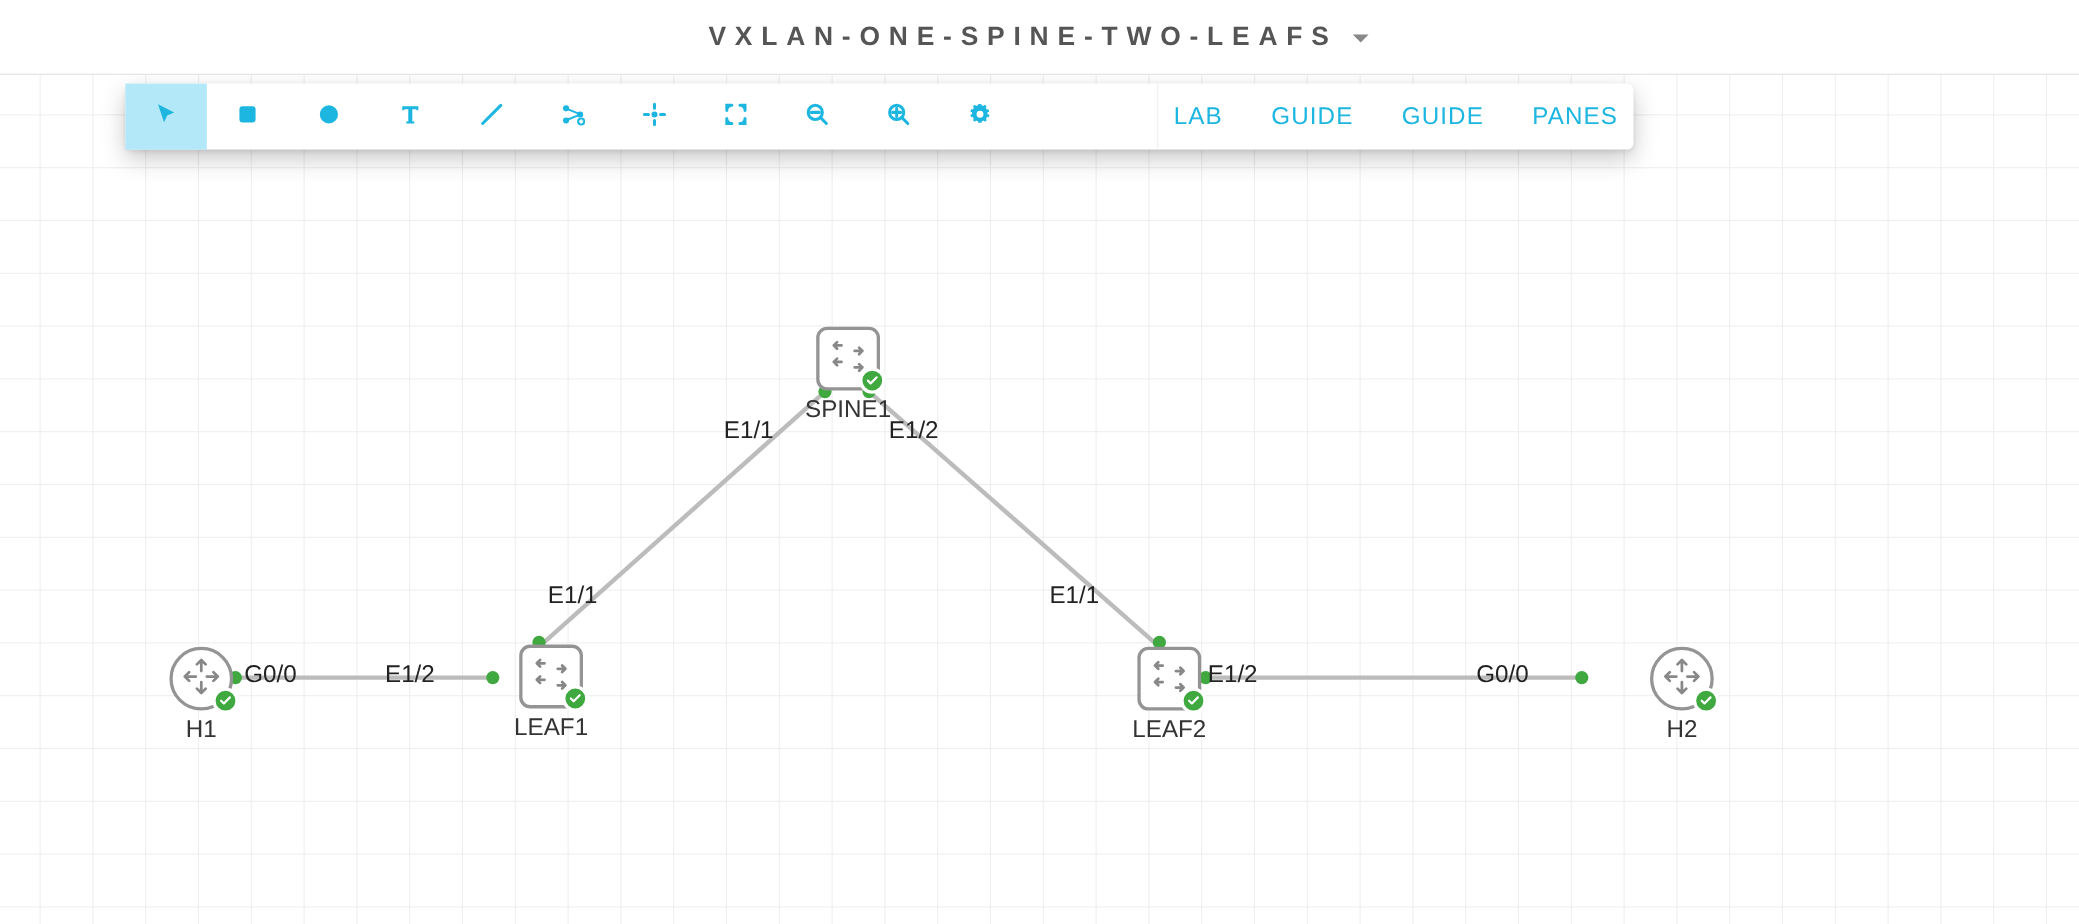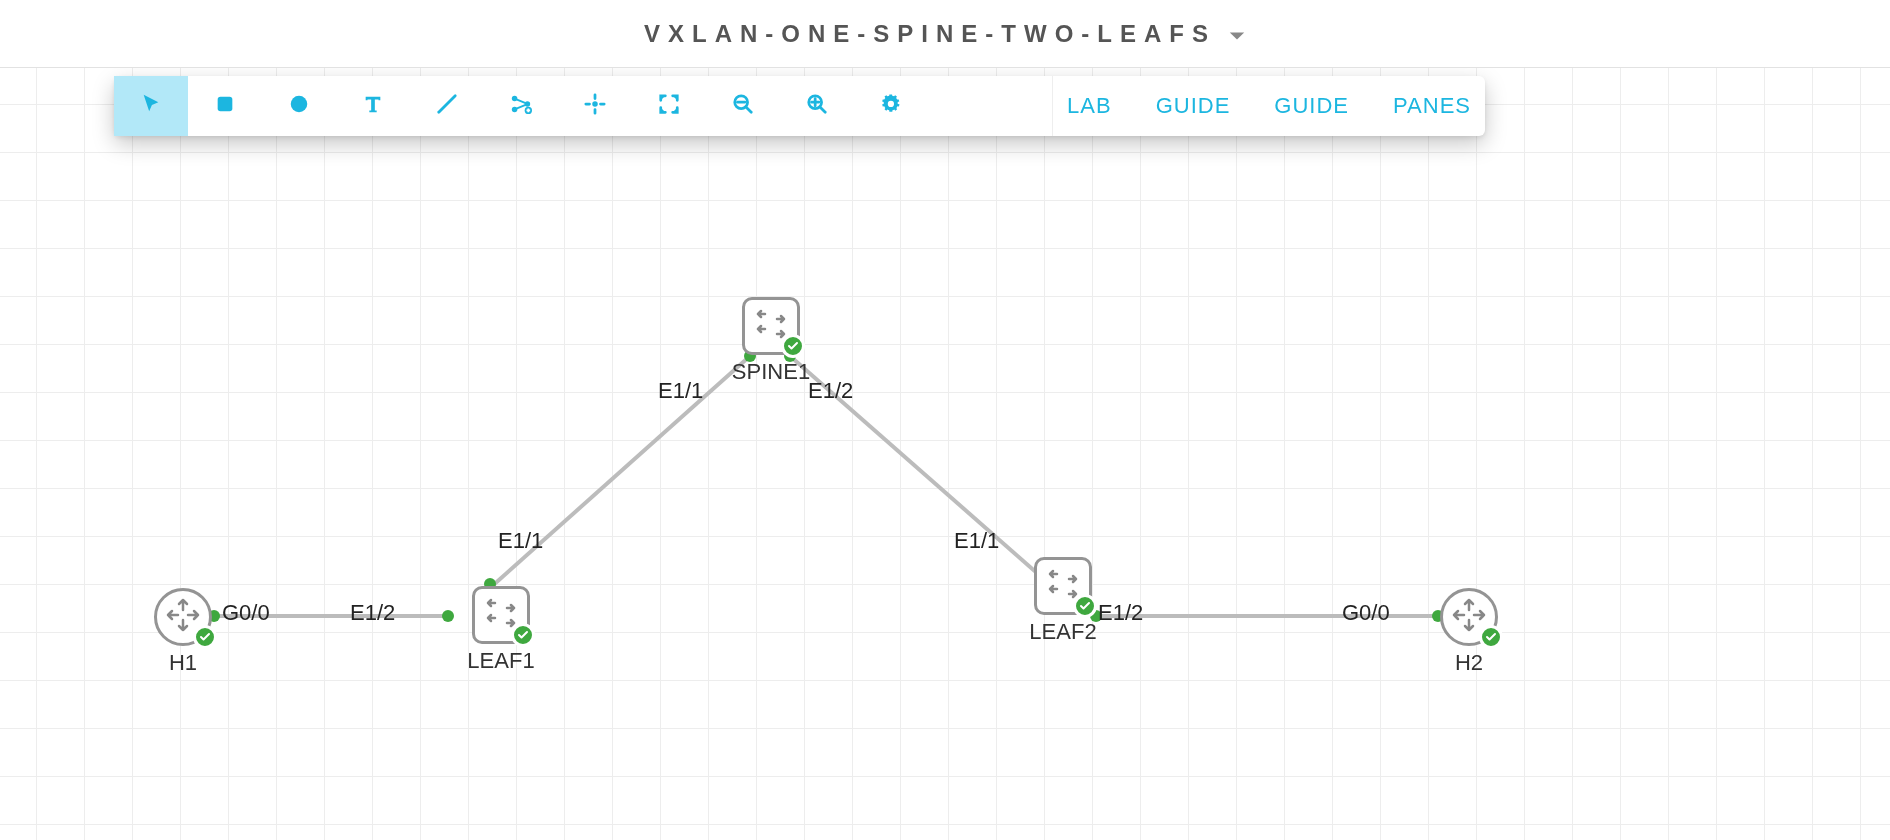--- a/index.html
+++ b/index.html
@@ -233,21 +233,21 @@
       </svg></span>
       <span class="status">
           <svg viewBox="0 0 24 24">
             <path d="M4 12l5 5L20 6" fill="none" stroke="#fff" stroke-width="4" stroke-linecap="round" stroke-linejoin="round"></path>
           </svg>
         </span>
     </div>
     <span class="lbl">LEAF1</span>
   </div>
 
-  <div class="node" style="left:1034px; top:489px;">
+  <div class="node" style="left:1034px; top:520px;">
     <div class="box">
       <span class="arrows"><svg viewBox="0 0 40 40" fill="none" stroke="#888" stroke-width="2.5" stroke-linecap="round" stroke-linejoin="round">
         <path d="M14 10l-7 0M7 10l3-3M7 10l3 3"></path>
             <path d="M26 15l7 0M33 15l-3-3M33 15l-3 3"></path>
         <path d="M14 25l-7 0M7 25l3-3M7 25l3 3"></path>
             <path d="M26 30l7 0M33 30l-3-3M33 30l-3 3"></path>
       </svg></span>
       <span class="status">
           <svg viewBox="0 0 24 24">
             <path d="M4 12l5 5L20 6" fill="none" stroke="#fff" stroke-width="4" stroke-linecap="round" stroke-linejoin="round"></path>
@@ -267,21 +267,21 @@
       </svg></span>
       <span class="status">
           <svg viewBox="0 0 24 24">
             <path d="M4 12l5 5L20 6" fill="none" stroke="#fff" stroke-width="4" stroke-linecap="round" stroke-linejoin="round"></path>
           </svg>
         </span>
     </div>
     <span class="lbl">H1</span>
   </div>
 
-  <div class="node" style="left:1440px; top:520px;">
+  <div class="node" style="left:1500px; top:520px;">
     <div class="round">
       <span class="arrows router"><svg viewBox="0 0 42 42" fill="none" stroke="#888" stroke-width="2.5" stroke-linecap="round" stroke-linejoin="round">
         <path d="M21 6v10M21 6l-4 4M21 6l4 4"></path>
         <path d="M21 36V26M21 36l-4-4M21 36l4-4"></path>
         <path d="M6 21h10M6 21l4-4M6 21l4 4"></path>
         <path d="M36 21H26M36 21l-4-4M36 21l-4 4"></path>
       </svg></span>
       <span class="status">
           <svg viewBox="0 0 24 24">
             <path d="M4 12l5 5L20 6" fill="none" stroke="#fff" stroke-width="4" stroke-linecap="round" stroke-linejoin="round"></path>

